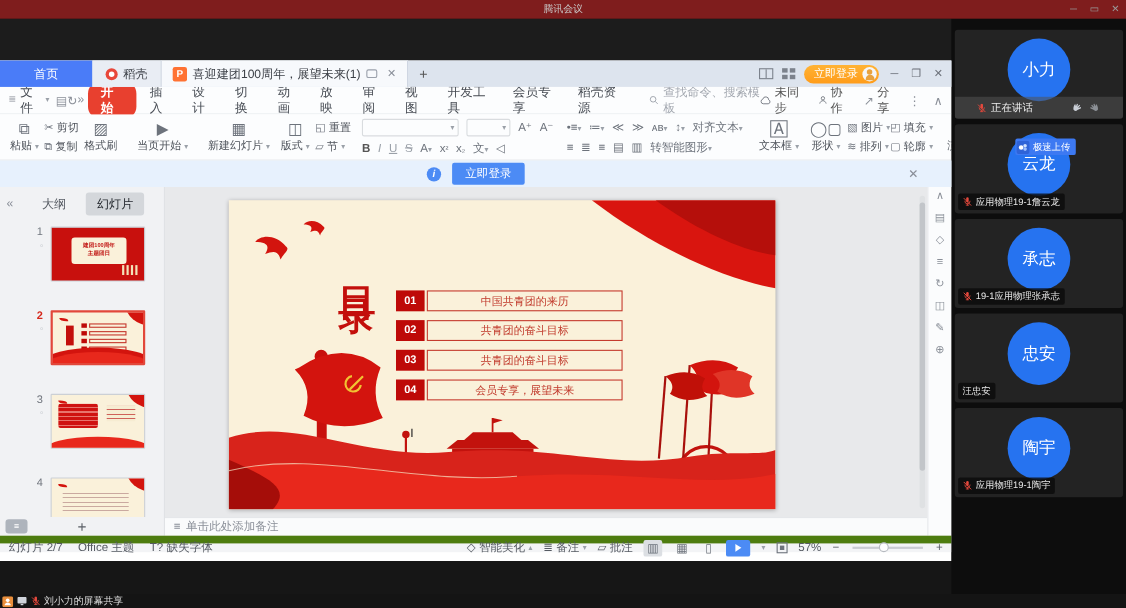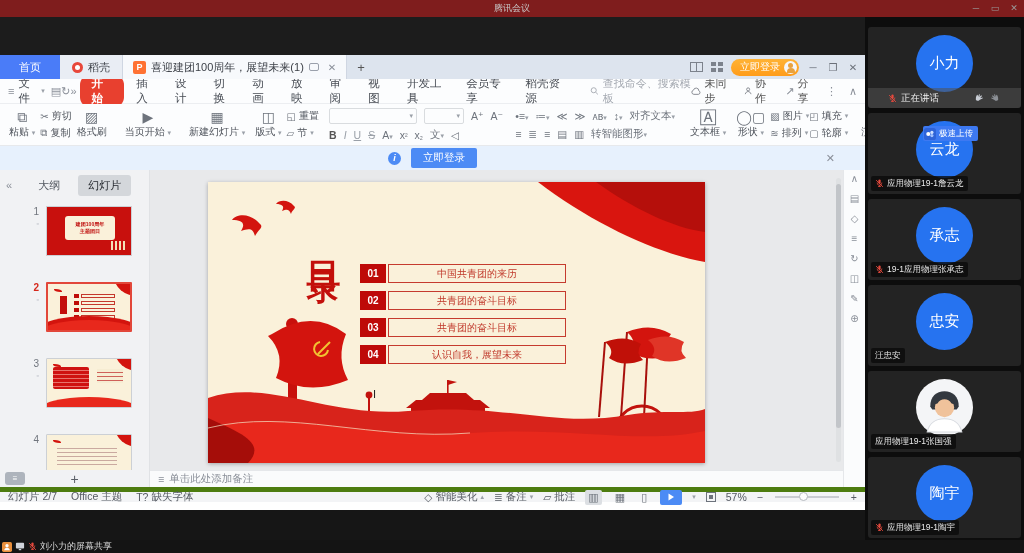--- a/index.html
+++ b/index.html
@@ -18,21 +18,21 @@
   .main { display:flex; height:523px; }
   .screen { width:865px; display:flex; flex-direction:column; background:#181818; }
   .black-band { height:38px; background:#1c1c1c; }
   .screen-bottom { height:30px; background:#161616; }
 
   
   .wps { height:455px; display:flex; flex-direction:column; background:#fff; }
 
   .tabbar { height:24px; background:#dde4ee; display:flex; align-items:stretch; position:relative; }
   .tab { display:flex; align-items:center; font-size:11px; color:#3b3f46; padding:0 10px; gap:5px; }
-  .tab-home { background:#4a7cf8; color:#fff; padding:0 19px;justify-content:center; }
+  .tab-home { background:#4a7cf8; color:#fff; padding:0 31px;justify-content:center; }
   .tab-docer { background:#e9edf4; padding:0 12px; }
   .tab-doc { background:#f7f9fc; border-left:1px solid #cfd6e2; border-right:1px solid #cfd6e2; }
   .pico { width:13px; height:13px; background:#ff7233; border-radius:2px; color:#fff; font-size:9px;
     font-weight:bold; display:flex; align-items:center; justify-content:center; }
   .docer-ico { width:11px; height:11px; border-radius:50%; background:#e8473a; position:relative; }
   .docer-ico::after { content:""; position:absolute; left:3px; top:3px; width:5px; height:5px;
     border-radius:50%; background:#fff; }
   .tab-x { color:#8a8f99; font-size:10px; margin-left:4px; }
   .tab-bubble { width:10px; height:8px; border:1px solid #9aa0ab; border-radius:2px; }
   .tab-add { display:flex; align-items:center; padding:0 10px; color:#555; font-size:13px; }
@@ -147,21 +147,21 @@
   .ibeam { position:absolute; left:165px; top:206px; width:7px; height:12px; color:#222; font-size:11px; }
   .v-scroll { position:absolute; right:2px; top:8px; width:5px; height:284px; background:#dfe1e3; border-radius:3px; }
   .v-thumb { position:absolute; left:0; top:6px; width:5px; height:244px; background:#c2c5c9; border-radius:3px; }
 
   .notes-bar { height:17px; background:#fafbfc; border-top:1px solid #e5e7ea; display:flex;
     align-items:center; gap:5px; padding-left:8px; font-size:10.5px; color:#8a8f98; }
 
   .tools-col { width:22px; background:#fbfcfd; border-left:1px solid #e5e7ea; display:flex;
     flex-direction:column; align-items:center; padding-top:3px; gap:9px; color:#8a8f98; font-size:10px; }
 
-  .statusbar { height:15px; background:#f3f4f6; border-top:5px solid #4d7c0f; display:flex;
+  .statusbar { height:15px; background:#f3f4f6; border-top:7px solid #4d7c0f; display:flex;
     align-items:center; font-size:10.5px; color:#555a62; padding:0 8px; }
   .sb-left { display:flex; align-items:center; gap:14px; }
   .sb-right { margin-left:auto; display:flex; align-items:center; gap:10px; }
   .sb-item { display:flex; align-items:center; gap:3px; }
   .view-ico { font-size:11px; color:#6d737c; padding:1px 3px; }
   .view-ico.active { background:#dcdfe3; border-radius:2px; }
   .play-btn { width:22px; height:15px; background:#4c8bf5; border-radius:2px; display:flex;
     align-items:center; justify-content:center; }
   .fit-box { width:10px; height:10px; border:1px solid #6d737c; position:relative; }
   .fit-box::after { content:""; position:absolute; left:2px; top:2px; right:2px; bottom:2px; background:#6d737c; }
@@ -554,21 +554,21 @@
                   <div class="toc-row">
                     <span class="toc-num">02</span>
                     <span class="toc-box">共青团的奋斗目标</span>
                   </div>
                   <div class="toc-row">
                     <span class="toc-num">03</span>
                     <span class="toc-box">共青团的奋斗目标</span>
                   </div>
                   <div class="toc-row">
                     <span class="toc-num">04</span>
-                    <span class="toc-box">认识自我，展望未来</span>
+                    <span class="toc-box">会员专享，展望未来</span>
                   </div>
                 </div>
                 <span class="ibeam">I</span>
               </div>
               <div class="v-scroll">
                 <div class="v-thumb"></div>
               </div>
             </div>
             <div class="notes-bar">
               <span>≡</span>
@@ -690,34 +690,20 @@
         </span>
       </div>
 
       <div class="tile">
         <span class="avatar">忠安</span>
         <span class="tile-label">
           <span>汪忠安</span>
         </span>
       </div>
 
-      <div class="tile">
-        <span class="avatar" style="background:transparent">
-          <svg width="57" height="57" viewBox="0 0 56 56">
-            <circle cx="28" cy="28" r="28" fill="#f4f5f7"></circle>
-            <path d="M14 27c0-10 6-15 14-15s14 5 14 15l-2 3H16z" fill="#33383f"></path>
-            <circle cx="28" cy="28" r="9.5" fill="#f0c29b"></circle>
-            <path d="M18 25c1-5 5-8 10-8s9 3 10 8l-3-1c-2-3-4-4-7-4s-5 1-7 4z" fill="#33383f"></path>
-            <path d="M11 52c2-9 9-13 17-13s15 4 17 13z" fill="#ffffff" stroke="#d8dbe0"></path>
-          </svg>
-        </span>
-        <span class="tile-label">
-          <span>应用物理19-1张国强</span>
-        </span>
-      </div>
 
       <div class="tile">
         <span class="avatar">陶宇</span>
         <span class="tile-label">
           <svg width="9" height="9" viewBox="0 0 12 12">
               <path d="M4.5 2a1.5 1.5 0 0 1 3 0v3a1.5 1.5 0 0 1-3 0z" fill="#e5493d"></path>
               <path d="M2.8 5.2a3.2 3.2 0 0 0 6.4 0M6 8.4V10M4.5 10h3" stroke="#e5493d" stroke-width="1" fill="none" stroke-linecap="round"></path>
               <line x1="1.5" y1="1.5" x2="10.5" y2="10.5" stroke="#e5493d" stroke-width="1.2"></line>
             </svg>
           <span>应用物理19-1陶宇</span>

